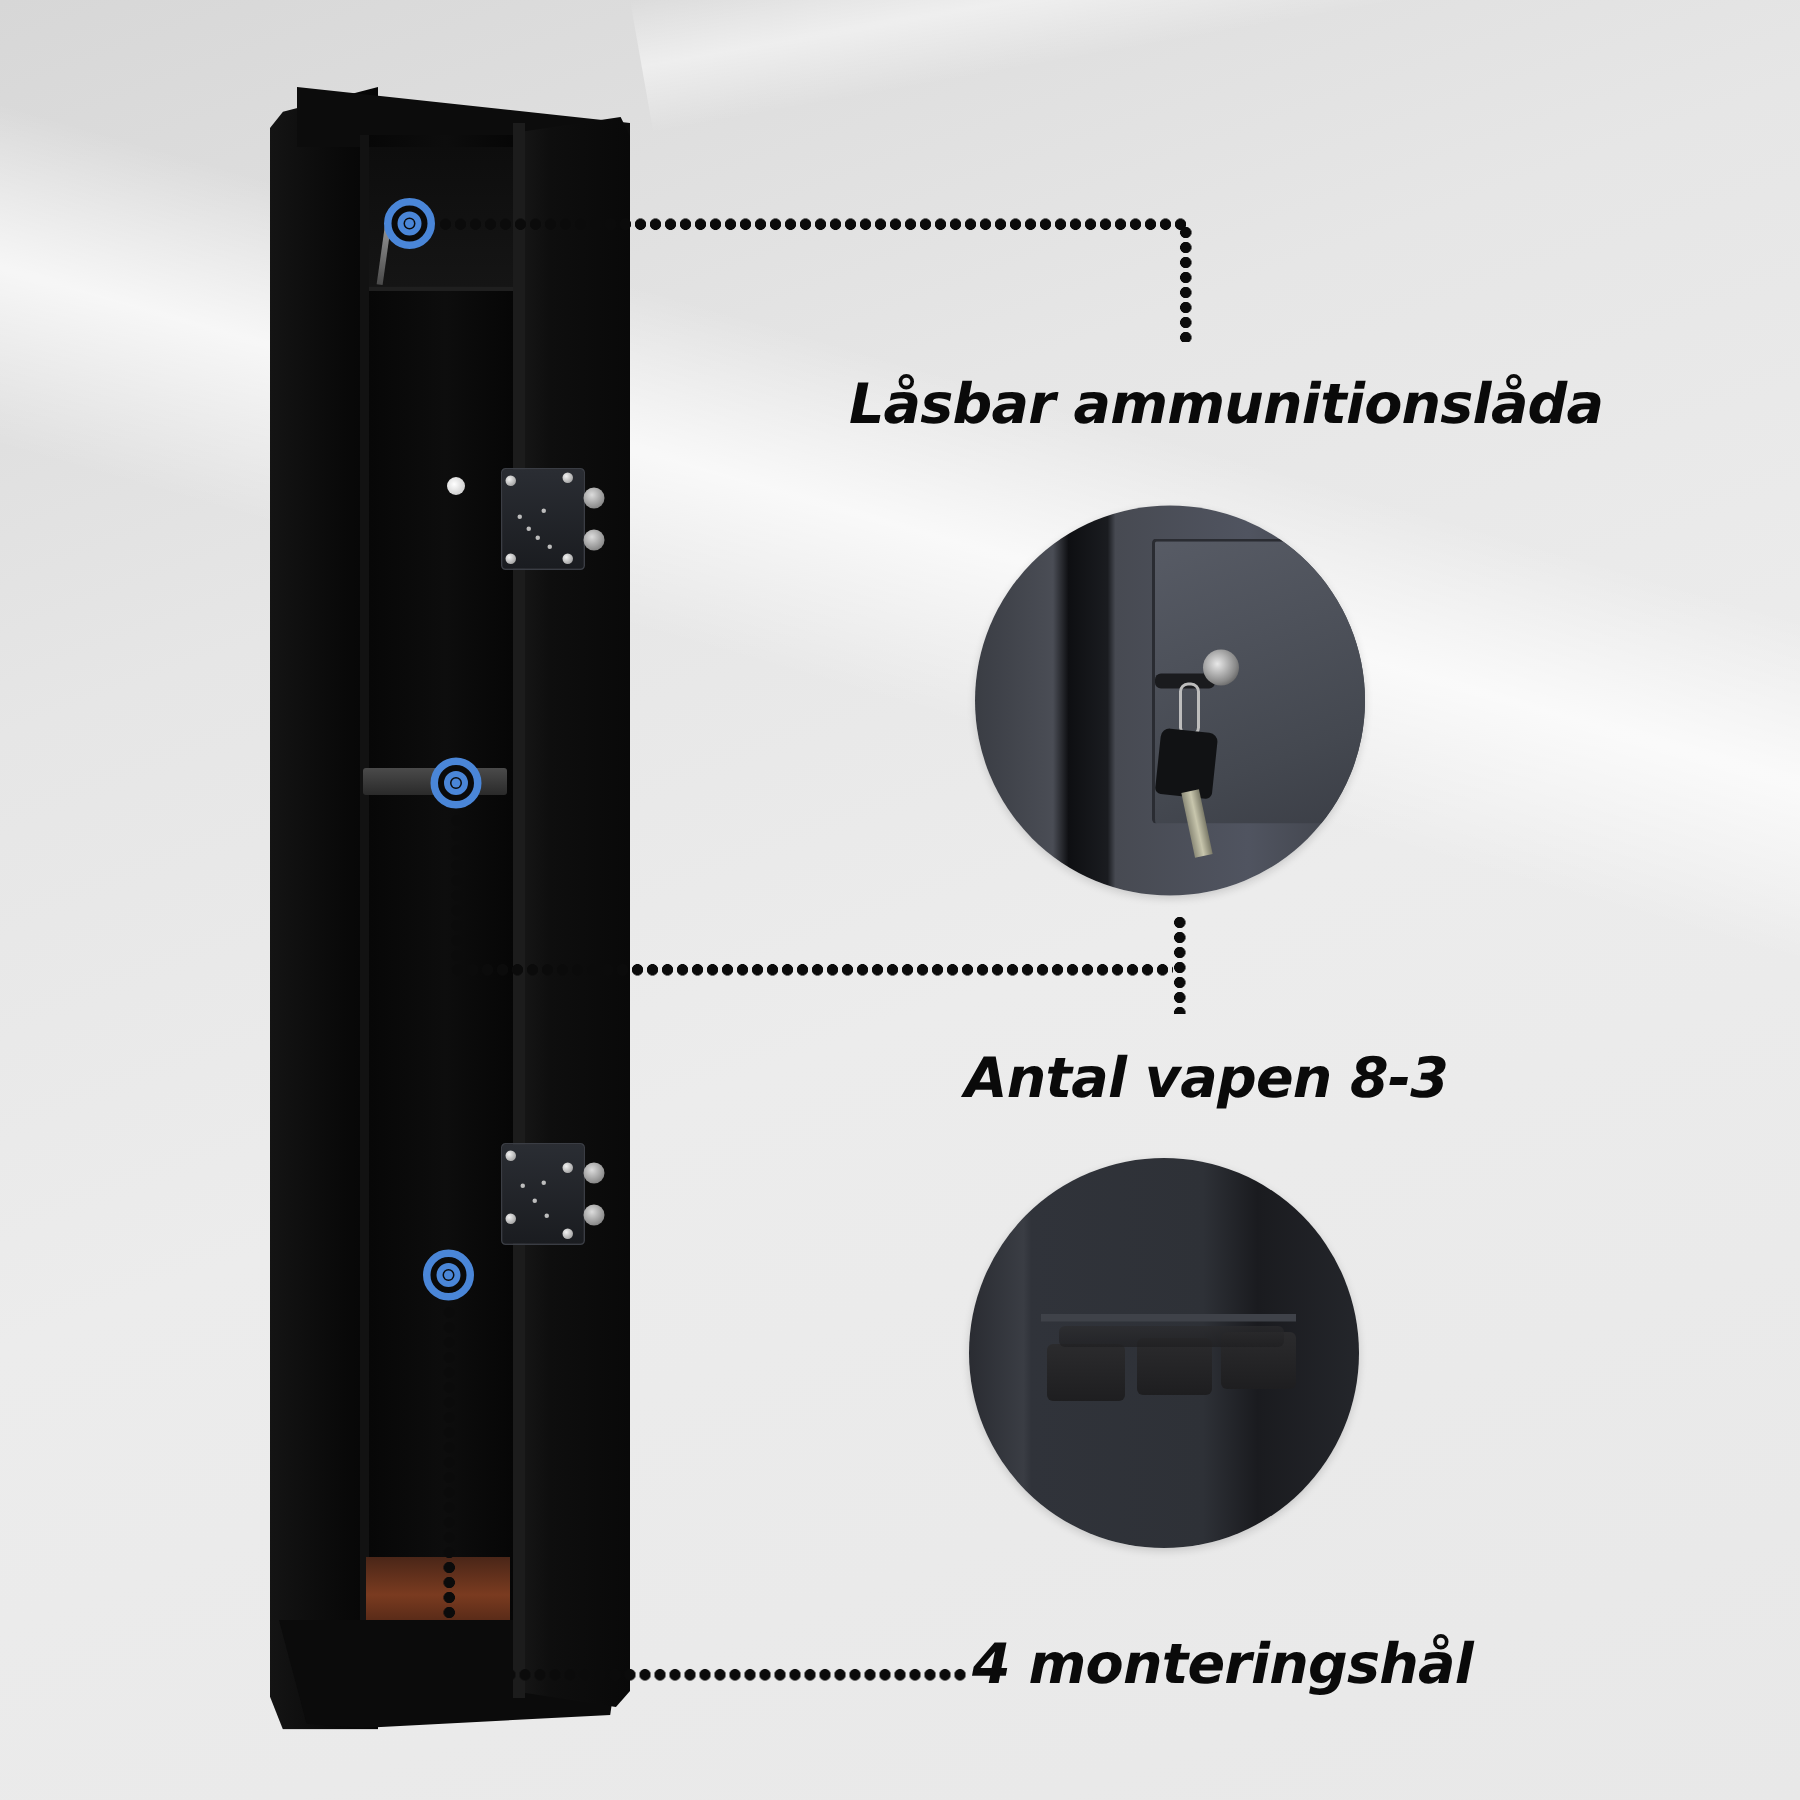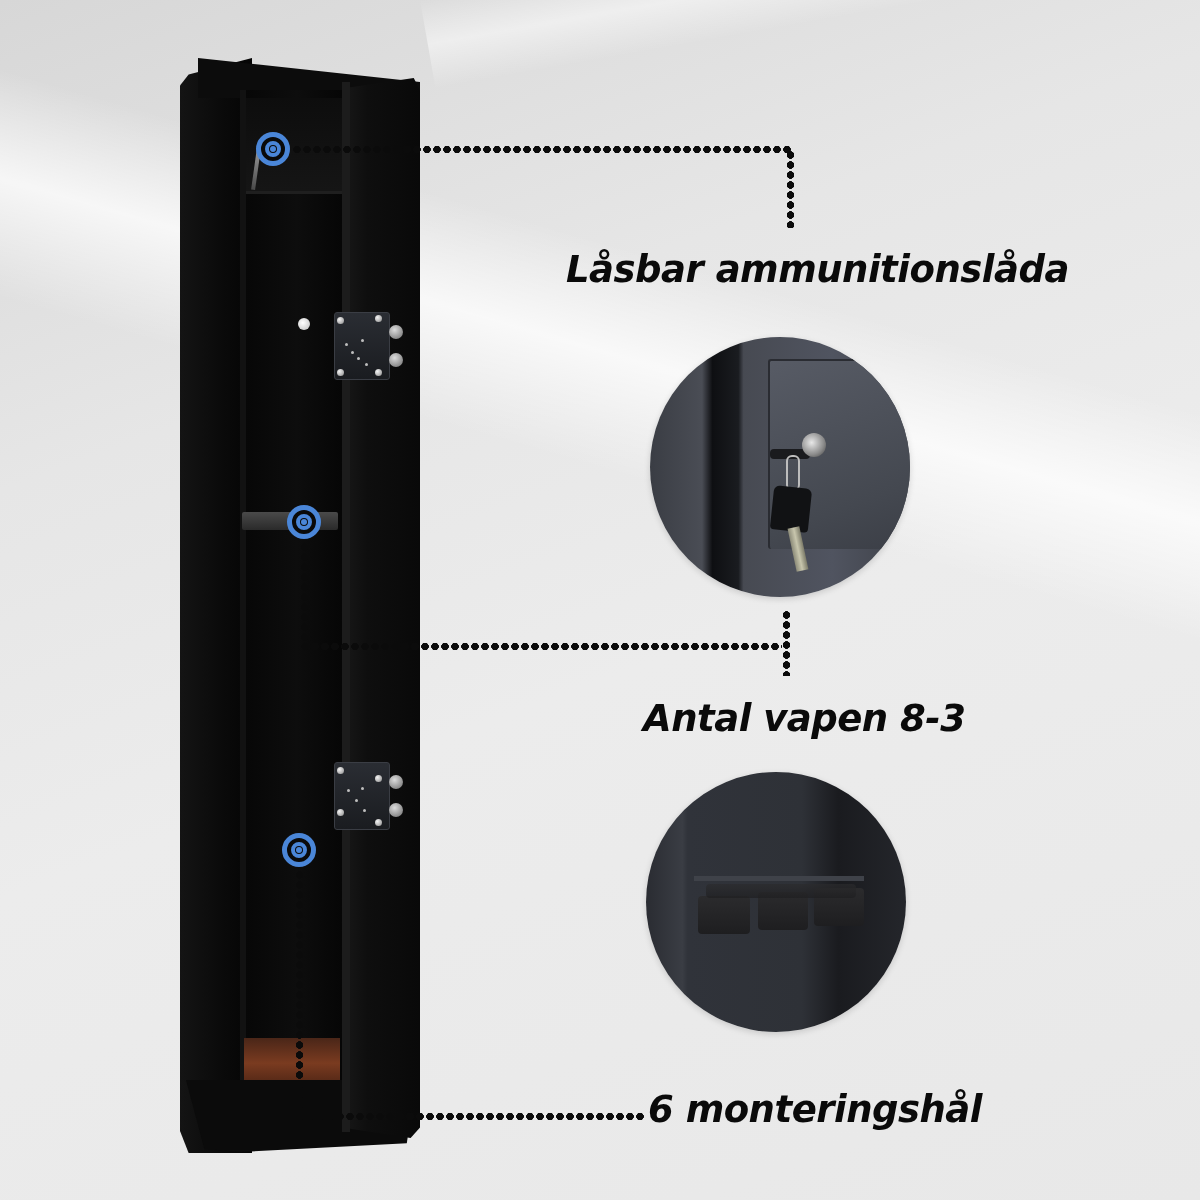--- a/index.html
+++ b/index.html
@@ -244,14 +244,14 @@
     <div class="foam" style="left:112px; top:120px; width:50px;"></div>
     <div class="foam" style="left:168px; top:116px; width:50px;"></div>
     <div class="foam" style="left:60px; top:112px; width:150px; height:14px; opacity:0.7;"></div>
   </div>
 </div>
 
 <div class="callout">
   <div class="marker" style="left:282px; top:833px;"></div>
   <div class="dots-v" style="left:295px; top:870px; height:256px;"></div>
   <div class="dots-h" style="left:295px; top:1112px; width:350px;"></div>
-  <div class="label" style="left:648px; top:1088px; font-size:37px;">6 monteringshål</div>
+  <div class="label" style="left:648px; top:1088px; font-size:37px;">4 monteringshål</div>
 </div>
 
 </body></html>

